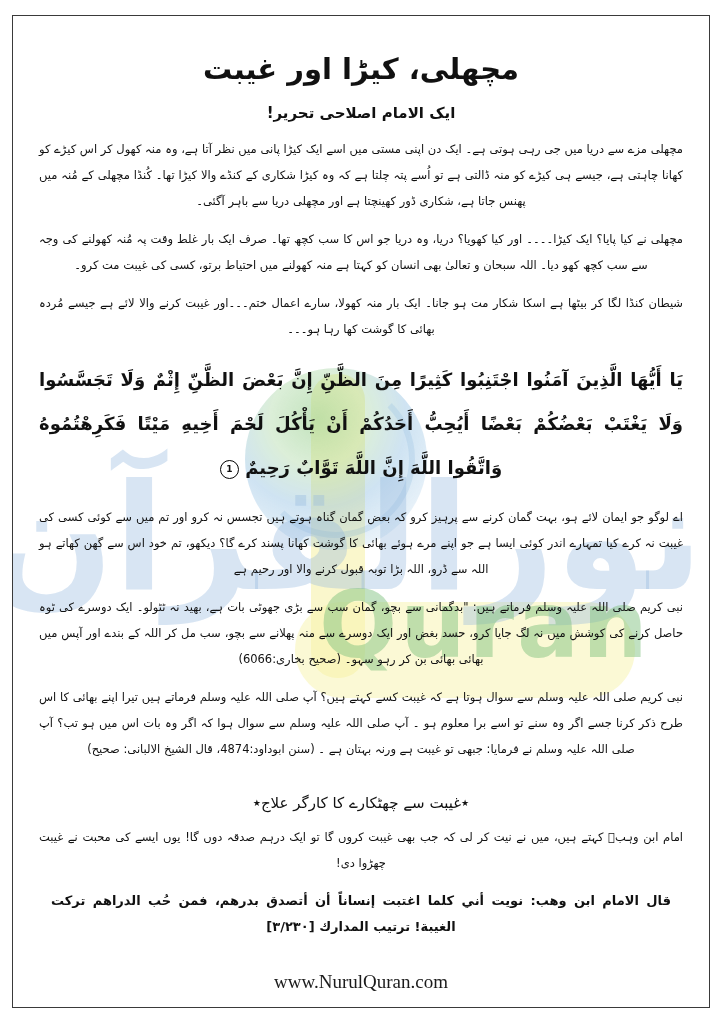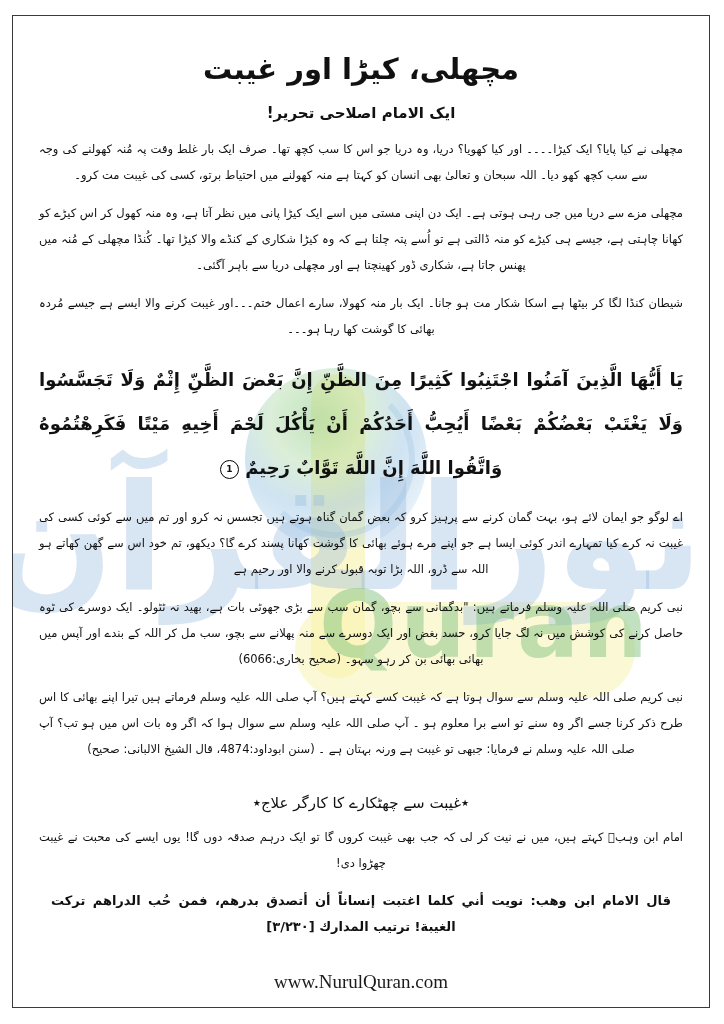--- a/index.html
+++ b/index.html
@@ -93,25 +93,25 @@
     <div class="wm-callig">نورالقرآن</div>
     <div class="wm-latin">Quran</div>
   </div>
 
   <div class="content">
 
     <div class="doc-title">مچھلی، کیڑا اور غیبت</div>
 
     <div class="doc-subtitle">ایک الامام اصلاحی تحریر!</div>
 
+    <p class="urdu">مچھلی مزے سے دریا میں جی رہی ہوتی ہے۔ ایک دن اپنی مستی میں اسے ایک کیڑا پانی میں نظر آتا ہے، وہ منہ کھول کر اس کیڑے کو کھانا چاہتی ہے، جیسے ہی کیڑے کو منہ ڈالتی ہے تو اُسے پتہ چلتا ہے کہ وہ کیڑا شکاری کے کنڈے والا کیڑا تھا۔ کُنڈا مچھلی کے مُنہ میں پھنس جاتا ہے، شکاری ڈور کھینچتا ہے اور مچھلی دریا سے باہر آگئی۔</p>
+
     <p class="urdu">مچھلی نے کیا پایا؟ ایک کیڑا۔۔۔۔ اور کیا کھویا؟ دریا، وہ دریا جو اس کا سب کچھ تھا۔ صرف ایک بار غلط وقت پہ مُنہ کھولنے کی وجہ سے سب کچھ کھو دیا۔ اللہ سبحان و تعالیٰ بھی انسان کو کہتا ہے منہ کھولنے میں احتیاط برتو، کسی کی غیبت مت کرو۔</p>
 
-    <p class="urdu">مچھلی مزے سے دریا میں جی رہی ہوتی ہے۔ ایک دن اپنی مستی میں اسے ایک کیڑا پانی میں نظر آتا ہے، وہ منہ کھول کر اس کیڑے کو کھانا چاہتی ہے، جیسے ہی کیڑے کو منہ ڈالتی ہے تو اُسے پتہ چلتا ہے کہ وہ کیڑا شکاری کے کنڈے والا کیڑا تھا۔ کُنڈا مچھلی کے مُنہ میں پھنس جاتا ہے، شکاری ڈور کھینچتا ہے اور مچھلی دریا سے باہر آگئی۔</p>
-
-    <p class="urdu">شیطان کنڈا لگا کر بیٹھا ہے اسکا شکار مت ہو جانا۔ ایک بار منہ کھولا، سارے اعمال ختم۔۔۔اور غیبت کرنے والا ایسے ہے جیسے مُردہ بھائی کا گوشت کھا رہا ہو۔۔۔</p>
+    <p class="urdu">شیطان کنڈا لگا کر بیٹھا ہے اسکا شکار مت ہو جانا۔ ایک بار منہ کھولا، سارے اعمال ختم۔۔۔اور غیبت کرنے والا لائے ہے جیسے مُردہ بھائی کا گوشت کھا رہا ہو۔۔۔</p>
 
     <p class="verse"><span>يَا أَيُّهَا الَّذِينَ آمَنُوا اجْتَنِبُوا كَثِيرًا مِنَ الظَّنِّ إِنَّ بَعْضَ الظَّنِّ إِثْمٌ وَلَا تَجَسَّسُوا وَلَا يَغْتَبْ بَعْضُكُمْ بَعْضًا أَيُحِبُّ أَحَدُكُمْ أَنْ يَأْكُلَ لَحْمَ أَخِيهِ مَيْتًا فَكَرِهْتُمُوهُ وَاتَّقُوا اللَّهَ إِنَّ اللَّهَ تَوَّابٌ رَحِيمٌ</span> <span class="ayah-badge">1</span></p>
 
     <p class="urdu">اے لوگو جو ایمان لائے ہو، بہت گمان کرنے سے پرہیز کرو کہ بعض گمان گناہ ہوتے ہیں تجسس نہ کرو اور تم میں سے کوئی کسی کی غیبت نہ کرے کیا تمہارے اندر کوئی ایسا ہے جو اپنے مرے ہوئے بھائی کا گوشت کھانا پسند کرے گا؟ دیکھو، تم خود اس سے گھن کھاتے ہو اللہ سے ڈرو، اللہ بڑا توبہ قبول کرنے والا اور رحیم ہے</p>
 
     <p class="urdu">نبی کریم صلی اللہ علیہ وسلم فرماتے ہیں: "بدگمانی سے بچو، گمان سب سے بڑی جھوٹی بات ہے، بھید نہ ٹٹولو۔ ایک دوسرے کی ٹوہ حاصل کرنے کی کوشش میں نہ لگ جایا کرو، حسد بغض اور ایک دوسرے سے منہ پھلانے سے بچو، سب مل کر اللہ کے بندے اور آپس میں بھائی بھائی بن کر رہو سہو۔ (صحیح بخاری:6066)</p>
 
     <p class="urdu">نبی کریم صلی اللہ علیہ وسلم سے سوال ہوتا ہے کہ غیبت کسے کہتے ہیں؟ آپ صلی اللہ علیہ وسلم فرماتے ہیں تیرا اپنے بھائی کا اس طرح ذکر کرنا جسے اگر وہ سنے تو اسے برا معلوم ہو ۔ آپ صلی اللہ علیہ وسلم سے سوال ہوا کہ اگر وہ بات اس میں ہو تب؟ آپ صلی اللہ علیہ وسلم نے فرمایا: جبھی تو غیبت ہے ورنہ بہتان ہے ۔ (سنن ابوداود:4874، قال الشیخ الالبانی: صحیح)</p>
 
     <div class="section-heading">٭غیبت سے چھٹکارے کا کارگر علاج٭</div>

